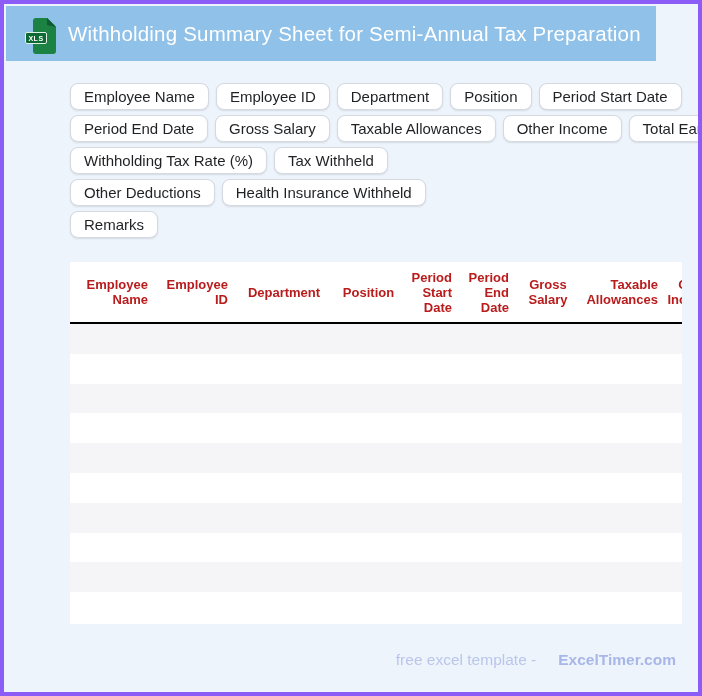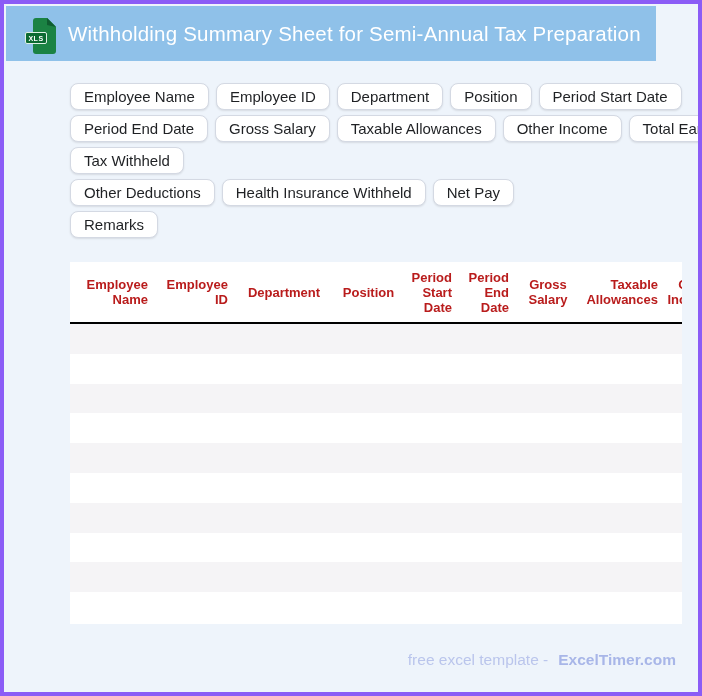--- a/index.html
+++ b/index.html
@@ -79,21 +79,21 @@
   .trow:nth-child(odd) { background:var(--stripe,#f5f4f6); }
 
   
   .footer {
     position:absolute; right:22px; top:645px; height:20px;
     display:flex; align-items:flex-end;
     font-size:15.5px; color:var(--footer_text,#bac5ec);
     white-space:nowrap;
   }
   .footer .brand {
-    margin-left:10px; font-weight:bold; color:var(--footer_brand,#a8b6e8);
+    margin-left:22px; font-weight:bold; color:var(--footer_brand,#a8b6e8);
     cursor:pointer;
   }
 </style>
 </head>
 <body>
 
 <div class="page">
 
   <div class="header-bar">
     <div class="xls-icon">
@@ -113,26 +113,26 @@
         <div class="chip">Period Start Date</div>
       </div>
       <div class="chip-row">
         <div class="chip">Period End Date</div>
         <div class="chip">Gross Salary</div>
         <div class="chip">Taxable Allowances</div>
         <div class="chip">Other Income</div>
         <div class="chip">Total Earnings</div>
       </div>
       <div class="chip-row">
+        <div class="chip">Withholding Tax Rate (%)</div>
         <div class="chip">Tax Withheld</div>
       </div>
       <div class="chip-row">
         <div class="chip">Other Deductions</div>
         <div class="chip">Health Insurance Withheld</div>
-        <div class="chip">Net Pay</div>
       </div>
       <div class="chip-row">
         <div class="chip">Remarks</div>
       </div>
     </div>
 
   <div class="table-wrap">
     <div class="thead">
         <div class="th align-right" style="width: 86px;">Employee
 Name</div>

